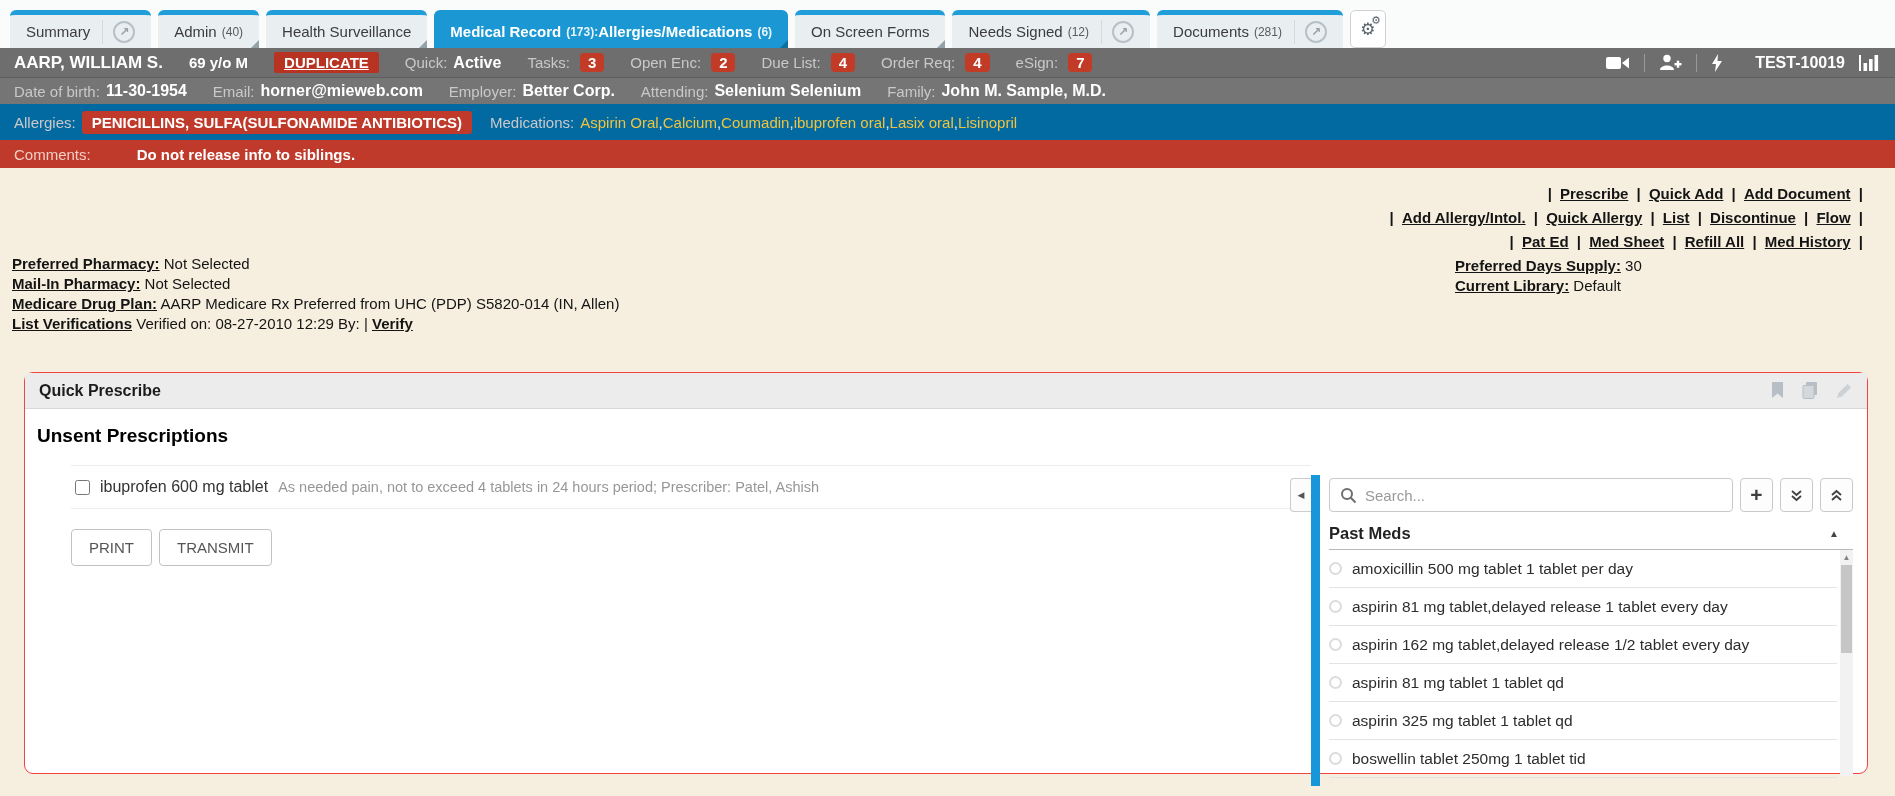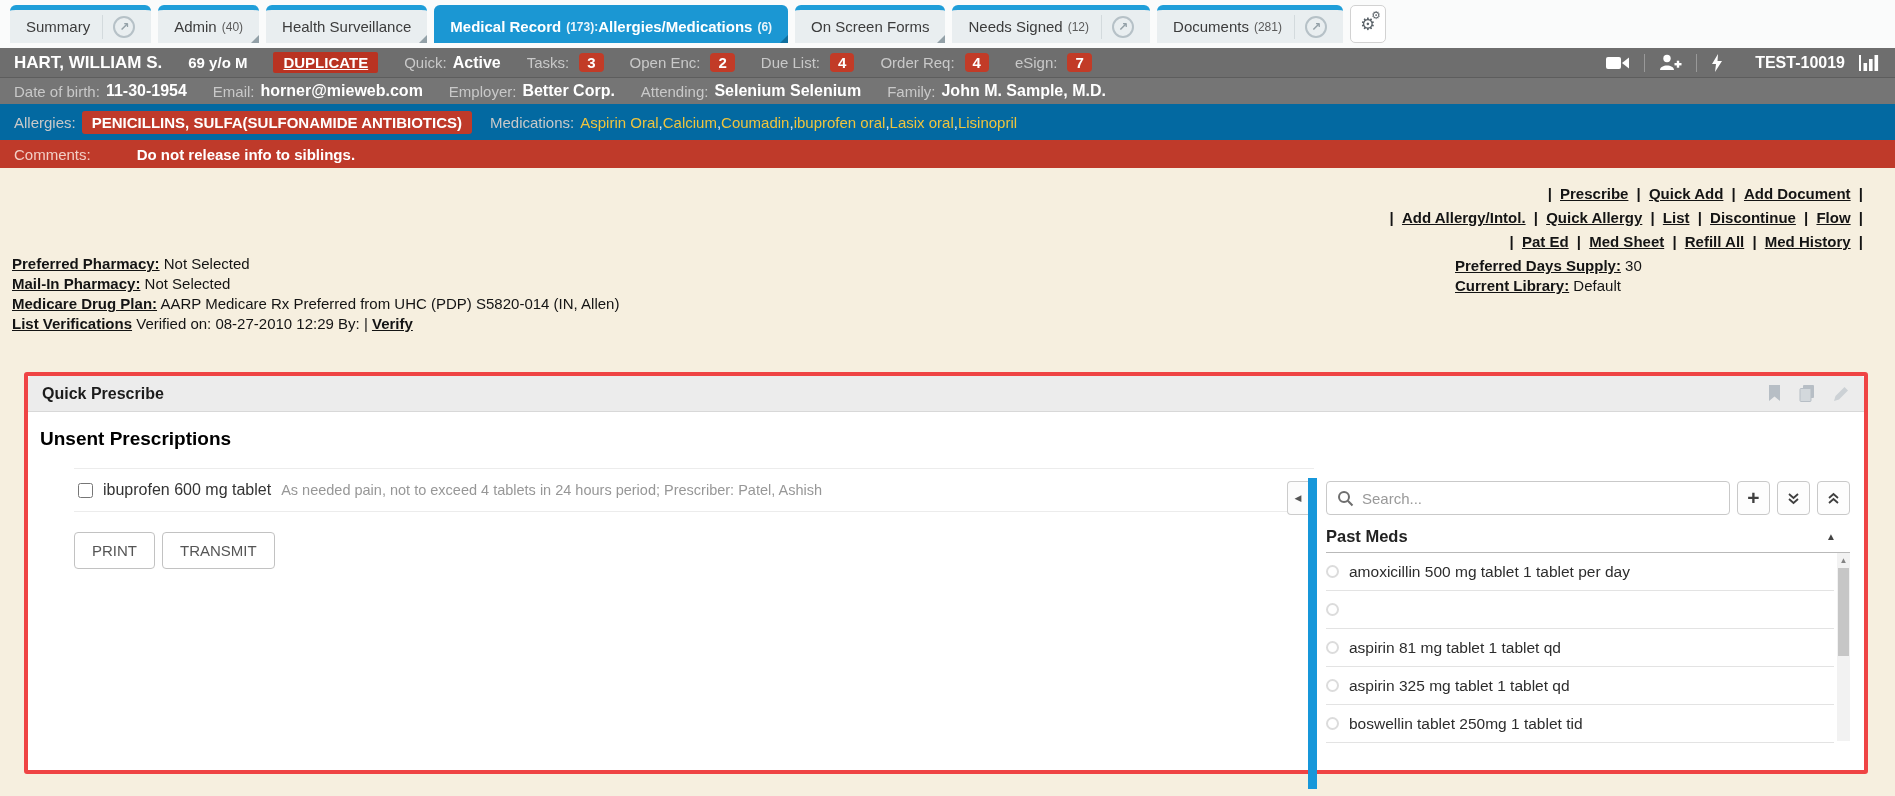--- a/index.html
+++ b/index.html
@@ -1,21 +1,21 @@
 <!DOCTYPE html>
 <html><head>
 <meta charset="utf-8">
 <style>
   * { margin:0; padding:0; box-sizing:border-box; }
   html,body { width:1895px; height:796px; }
   body { font-family:"Liberation Sans","DejaVu Sans",sans-serif; background:#f6efdf; overflow:hidden; }
   .page { position:relative; width:1895px; height:796px; }
 
   
-  .tabbar { height:48px; background:#fafbfb; display:flex; align-items:center; padding:0 0 0 10px; }
+  .tabbar { height:48px; background:#fafbfb; display:flex; align-items:flex-end; padding:0 0 0 10px; }
   .tab { position:relative; height:38px; background:#e9eef0; border-top:5px solid #1f9ed9; border-radius:6px 6px 0 0;
          display:flex; align-items:center; padding:0 16px; margin-right:7px; font-size:15px; color:#3c3c3c; cursor:pointer; white-space:nowrap; }
   .tab .cnt { font-size:12px; color:#5a5a5a; margin-left:5px; }
   .tab.active { background:#1b97d3; border-top-color:#1b97d3; color:#fff; font-weight:bold; }
   .tab.active .cnt { color:#eaf5fb; font-weight:bold; }
   .tab .dogear { position:absolute; right:0; bottom:0; width:0; height:0;
                  border-left:8px solid transparent; border-bottom:8px solid #93a1a8; }
   .tab.active .dogear { border-bottom-color:#0f6f9e; }
   .circle-arrow { width:22px; height:22px; border:2px solid #b6c1c7; border-radius:50%; color:#94a1a8;
                   display:flex; align-items:center; justify-content:center; font-size:12px; margin-left:10px; font-weight:bold; }
@@ -54,21 +54,21 @@
   .main { position:relative; height:628px; background:#f6efdf; }
   .links-block { position:absolute; top:14px; right:28px; text-align:right; font-size:15px; line-height:24px; color:#141414; }
   .links-block a, .ulink { color:#141414; font-weight:bold; text-decoration:underline; cursor:pointer; }
   .pipe { font-weight:bold; margin:0 4px; }
   .prefs-block { position:absolute; top:88px; right:28px; width:412px; font-size:15px; line-height:20px; color:#141414; }
   .info-block { position:absolute; top:86px; left:12px; font-size:15px; line-height:20px; color:#141414; }
   .ilabel { font-weight:bold; text-decoration:underline; }
 
   
   .qp-panel { position:absolute; left:24px; right:27px; top:204px; height:402px; background:#fff;
-              border:4px solid #ef4444; border-radius:3px; }
+              border:1px solid #ef4444; border-radius:9px; }
   .qp-header { height:36px; background:#ececec; border-bottom:1px solid #d8d8d8; display:flex; align-items:center; padding:0 14px; border-radius:3px 3px 0 0; }
   .qp-title { font-weight:bold; font-size:16px; color:#1c1c1c; }
   .qp-hicons { margin-left:auto; display:flex; align-items:center; gap:18px; }
   .qp-body { position:relative; height:364px; }
   .section-title { margin:16px 0 0 12px; font-size:19px; font-weight:bold; color:#000; }
   .rx-list { margin:18px 0 0 46px; width:1240px; border-top:1px solid #ececec; }
   .rx-row { display:flex; align-items:center; gap:10px; padding:12px 4px; border-bottom:1px solid #ececec; }
   .rx-row input { width:15px; height:15px; }
   .rx-name { font-size:16px; color:#333; }
   .rx-details { font-size:14.5px; color:#979797; }
@@ -144,21 +144,21 @@
       <span class="sep-line"></span>
       <span class="circle-arrow">↗</span>
     </div>
     <div class="gear-tab">
       <span class="g1">⚙</span>
       <span class="g2">⚙</span>
     </div>
   </div>
 
   <div class="pbar1">
-    <span class="pname">HART, WILLIAM S.</span>
+    <span class="pname">AARP, WILLIAM S.</span>
     <span class="page-sex">69 y/o M</span>
     <span class="dup-badge">DUPLICATE</span>
     <span class="grp">
       <span class="plabel">Quick:</span>
       <span class="pvalue">Active</span>
     </span>
     <span class="grp">
       <span class="plabel">Tasks:</span>
       <span class="count-badge">3</span>
     </span>
@@ -409,20 +409,25 @@
             </div>
 
             <div class="meds-list-wrap">
               <div class="meds-list">
                 <div class="med-row">
                   <span class="med-bullet"></span>
                   <span class="med-text">amoxicillin 500 mg tablet 1 tablet per day</span>
                 </div>
                 <div class="med-row">
                   <span class="med-bullet"></span>
+                  <span class="med-text">aspirin 81 mg tablet,delayed release 1 tablet every day</span>
+                </div>
+                <div class="med-row">
+                  <span class="med-bullet"></span>
+                  <span class="med-text">aspirin 162 mg tablet,delayed release 1/2 tablet every day</span>
                 </div>
                 <div class="med-row">
                   <span class="med-bullet"></span>
                   <span class="med-text">aspirin 81 mg tablet 1 tablet qd</span>
                 </div>
                 <div class="med-row">
                   <span class="med-bullet"></span>
                   <span class="med-text">aspirin 325 mg tablet 1 tablet qd</span>
                 </div>
                 <div class="med-row">

